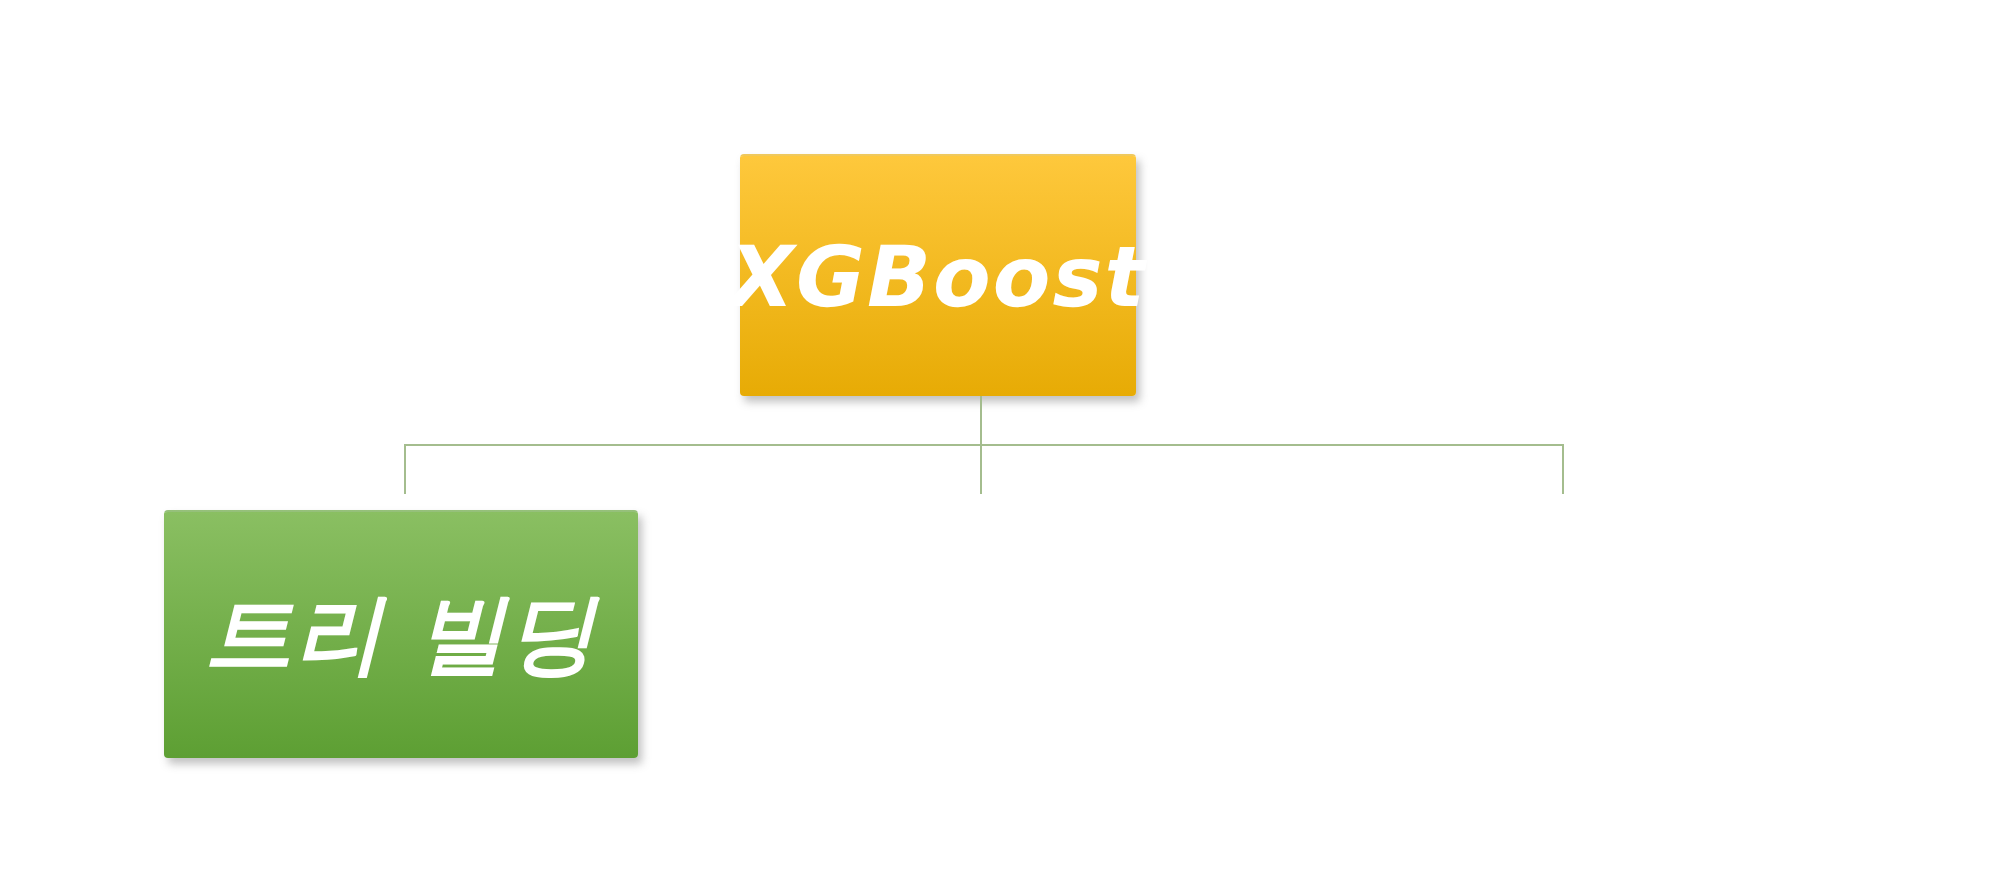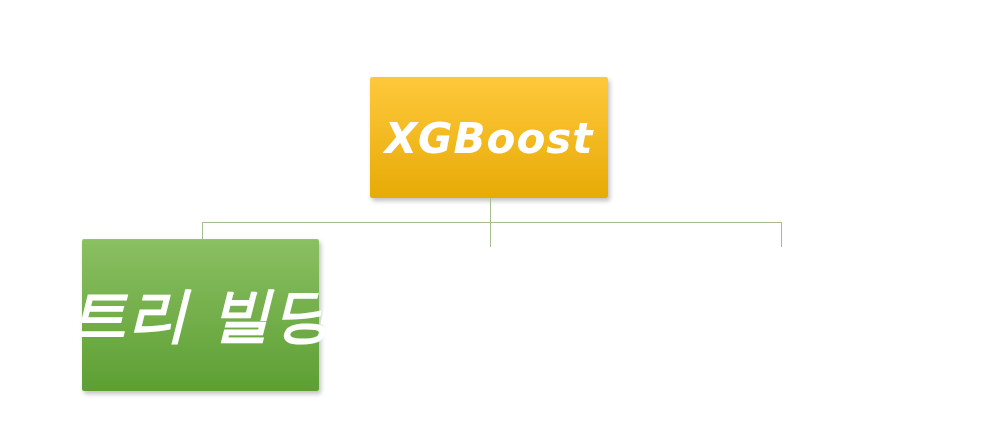--- a/index.html
+++ b/index.html
@@ -27,30 +27,30 @@
     border-radius: 2px;
     box-shadow: 2px 3px 4px rgba(120,120,120,0.45);
     border-top: 1px solid rgba(255,255,255,0.35);
     box-sizing: border-box;
     letter-spacing: 1px;
     white-space: nowrap;
   }
   .node.root {
     left: 370px;
     top: 77px;
-    width: 238px;
+    width: 198px;
     height: 121px;
     background: linear-gradient(to bottom, var(--root-top, #fec83c), var(--root-bottom, #e7ab05));
     font-size: 42px;
   }
   .node.child {
-    top: 239px;
-    height: 152px;
+    top: 255px;
+    height: 124px;
     background: linear-gradient(to bottom, var(--child-top, #8abf62), var(--child-bottom, #5d9f33));
-    font-size: 60px;
+    font-size: 44px;
   }
   .node.child.c0 { left: 82px;  width: 237px; }
   .node.child.c1 { left: 369px; width: 242px; }
   .node.child.c2 { left: 663px; width: 236px; }
   .connector {
     position: absolute;
     background: var(--connector, #a4bd8e);
   }
   .conn-root-down { left: 490px; top: 198px; width: 1px;  height: 24px; }
   .conn-horizontal { left: 202px; top: 222px; width: 580px; height: 1px; }

